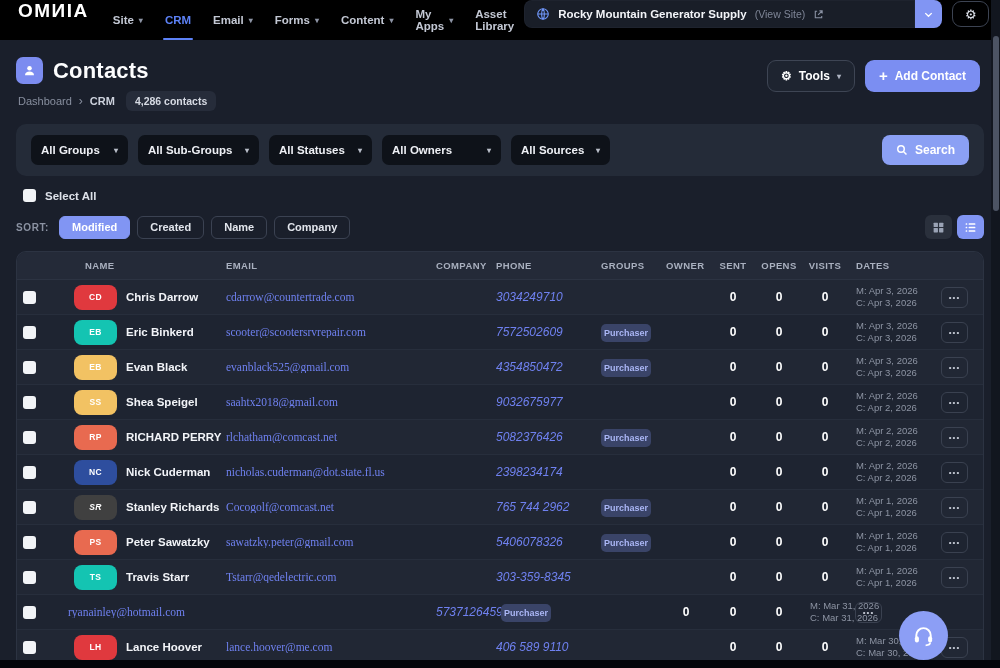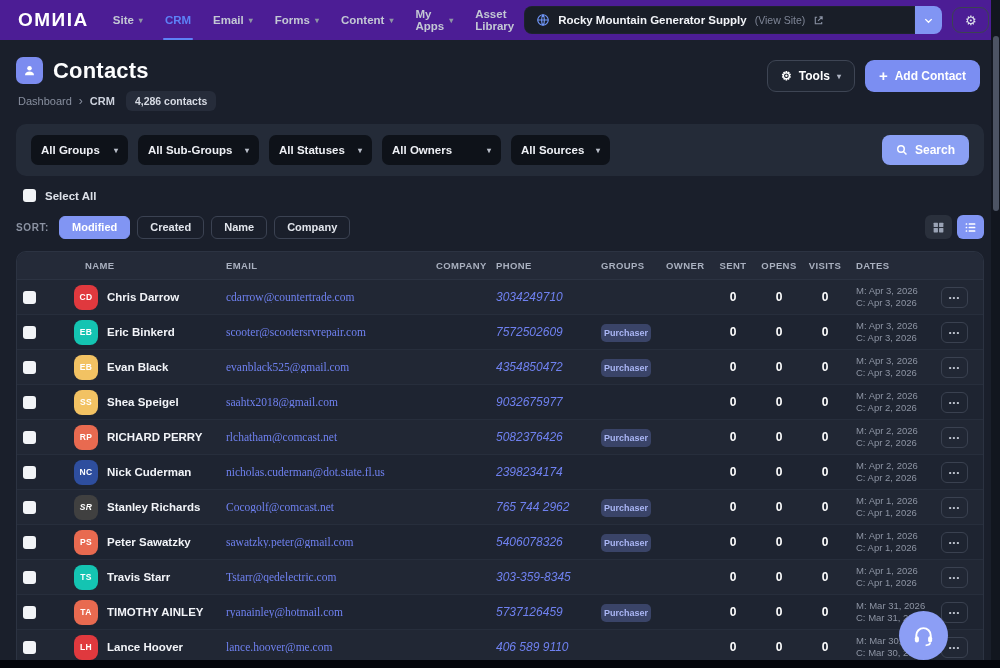--- a/index.html
+++ b/index.html
@@ -4,21 +4,21 @@
 <style>
   * { margin:0; padding:0; box-sizing:border-box; }
   html,body { width:1000px; height:668px; }
   body {
     position:relative; overflow:hidden;
     background:#1a1f2b; color:#e6e9ef;
     font-family:"Liberation Sans", sans-serif;
   }
   
   .navbar {
-    height:40px; background:#4c1d95; display:flex; align-items:center;
+    height:40px; background:#000000; display:flex; align-items:flex-start;
     padding:0 22px 0 18px; gap:10px;
   }
   .logo { font-size:19px; font-weight:800; letter-spacing:1.5px; color:#fff; margin-right:14px; }
   .menu { display:flex; align-items:center; gap:22px; height:40px; }
   .menu-item { display:flex; align-items:center; gap:5px; height:40px; font-size:11.5px; font-weight:700; color:#c3c8d4; cursor:pointer; position:relative; }
   .menu-item .caret { font-size:8px; color:#8e95a6; }
   .menu-item.active { color:#5d82f7; }
   .menu-item.active::after { content:""; position:absolute; left:-2px; right:-2px; bottom:0; height:2px; background:#5d82f7; border-radius:2px; }
   .site-wrap { margin-left:auto; display:flex; align-items:center; }
   .site-selector {
@@ -117,21 +117,21 @@
   .th-sent,.th-opens,.th-visits{text-align:center}
   .th-dates{padding-left:8px}
   .row {
     display:grid; grid-template-columns:var(--cols); align-items:center; height:35px;
     border-bottom:1px solid #272e3c; background:#212734;
   }
   .row:nth-child(even){ background:#1e2431; }
   .cell-check { padding-left:6px; }
   .cell-name { display:flex; align-items:center; gap:9px; padding-left:9px; white-space:nowrap; }
   .avatar {
-    width:24px; height:25px; border-radius:8px; flex:none;
+    width:43px; height:25px; border-radius:8px; flex:none;
     display:flex; align-items:center; justify-content:center;
     font-size:8.5px; font-weight:800; color:#fff; letter-spacing:.3px;
   }
   .contact-name { font-size:11.5px; font-weight:700; color:#f2f4f8; cursor:pointer; }
   .cell-email { padding-left:3px; font-size:11.5px; color:#6f81f0; white-space:nowrap; overflow:hidden; cursor:pointer;font-family:Liberation Serif, serif; }
   .cell-phone { padding-left:8px; font-size:12px; color:#6f81f0; white-space:nowrap; cursor:pointer;font-style:italic; }
   .cell-groups { padding-left:13px; }
   .group-badge {
     display:inline-block; background:#3a4468; color:#aab6f5; font-size:9px; font-weight:700;
     padding:4px 3px; border-radius:5px; white-space:nowrap;
@@ -556,24 +556,20 @@
     </div>
     <div class="cell-actions">
       <button class="dots-btn">•••</button>
     </div>
   </div>
 
   <div class="row">
     <div class="cell-check">
           <div class="checkbox"></div>
         </div>
-    <div class="cell-name">
-      <div class="avatar" style="background: rgb(232, 106, 80);">TA</div>
-      <span class="contact-name">TIMOTHY AINLEY</span>
-    </div>
     <div class="cell-email">ryanainley@hotmail.com</div>
     <div class="cell-company"></div>
     <div class="cell-phone">5737126459</div>
     <div class="cell-groups"><span class="group-badge">Purchaser</span></div>
     <div class="cell-owner"></div>
     <div class="cell-num">0</div>
     <div class="cell-num">0</div>
     <div class="cell-num">0</div>
     <div class="cell-dates">
       <span style="display:block">M: Mar 31, 2026</span>

